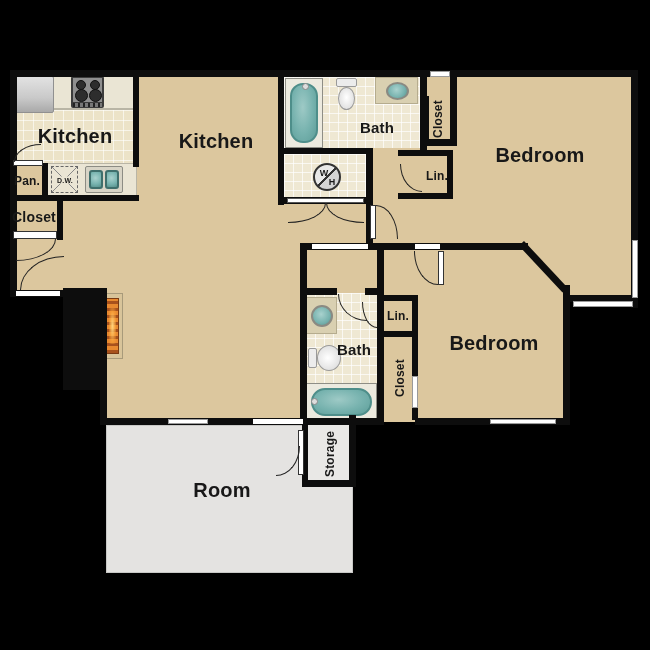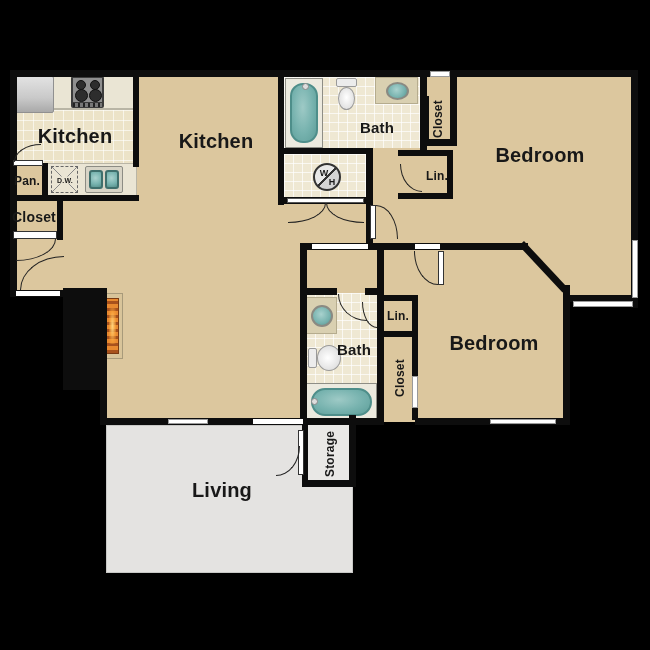--- a/index.html
+++ b/index.html
@@ -198,15 +198,15 @@
   <div class="lbl vert sm" style="left:438px;top:119px;">Closet</div>
   <div class="lbl" style="left:540px;top:155px;">Bedroom</div>
   <div class="lbl sm" style="left:437px;top:176px;">Lin.</div>
   <div class="lbl sm" style="left:27px;top:181px;">Pan.</div>
   <div class="lbl" style="left:34px;top:217px;font-size:14px;">Closet</div>
   <div class="lbl" style="left:354px;top:349px;font-size:15px;">Bath</div>
   <div class="lbl sm" style="left:398px;top:316px;">Lin.</div>
   <div class="lbl vert sm" style="left:400px;top:378px;">Closet</div>
   <div class="lbl" style="left:494px;top:343px;">Bedroom</div>
   <div class="lbl vert sm" style="left:330px;top:454px;">Storage</div>
-  <div class="lbl" style="left:222px;top:490px;">Living</div>
+  <div class="lbl" style="left:222px;top:490px;">Room</div>
 
 </div>
 
 </body></html>

